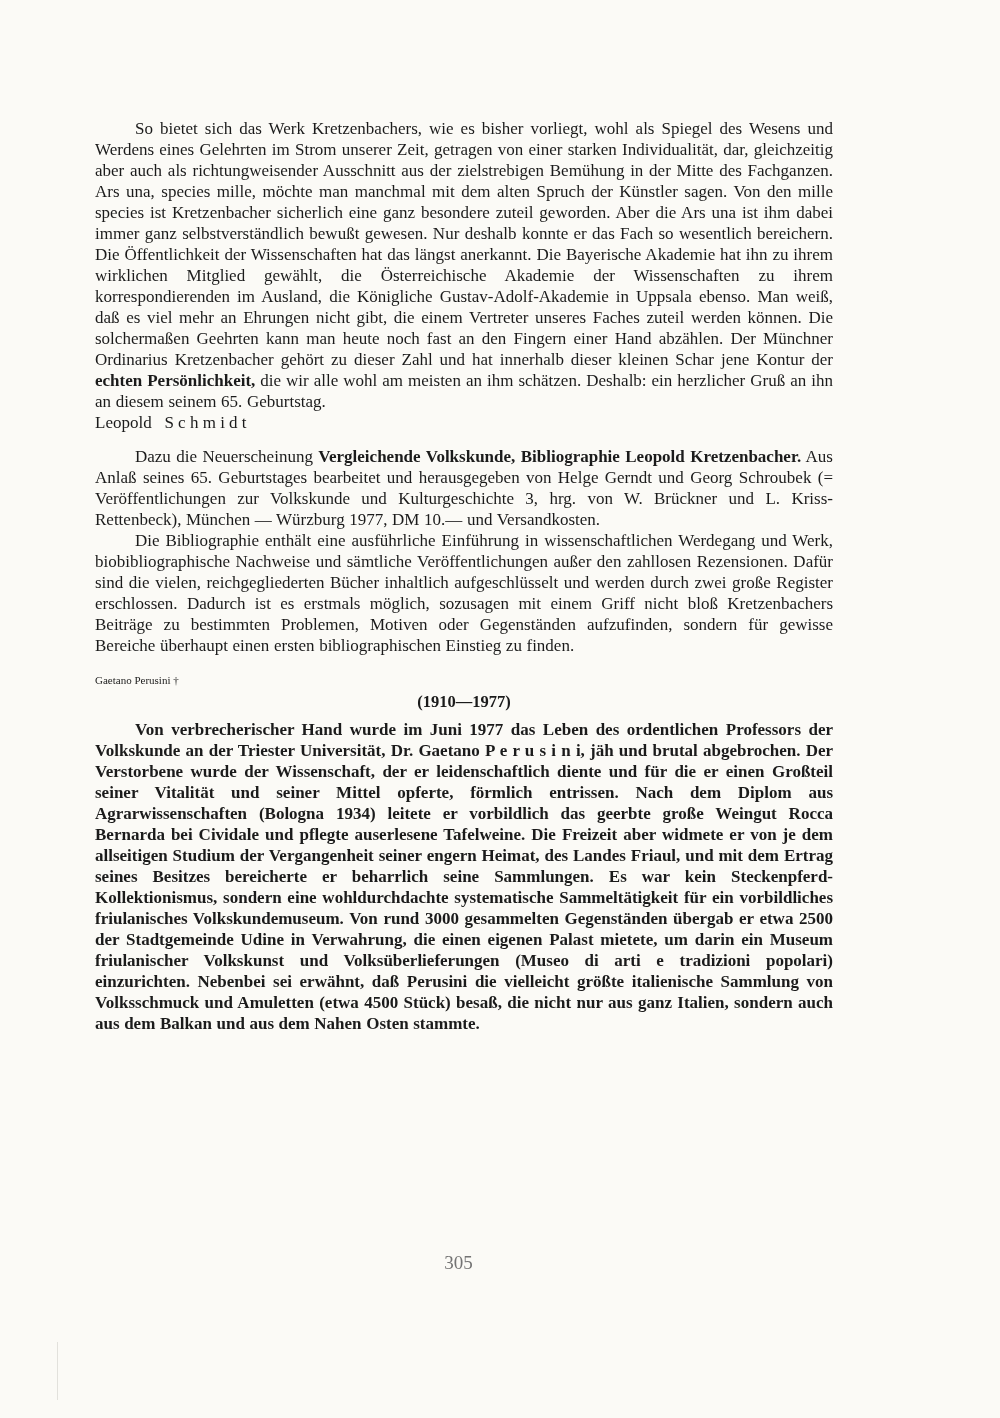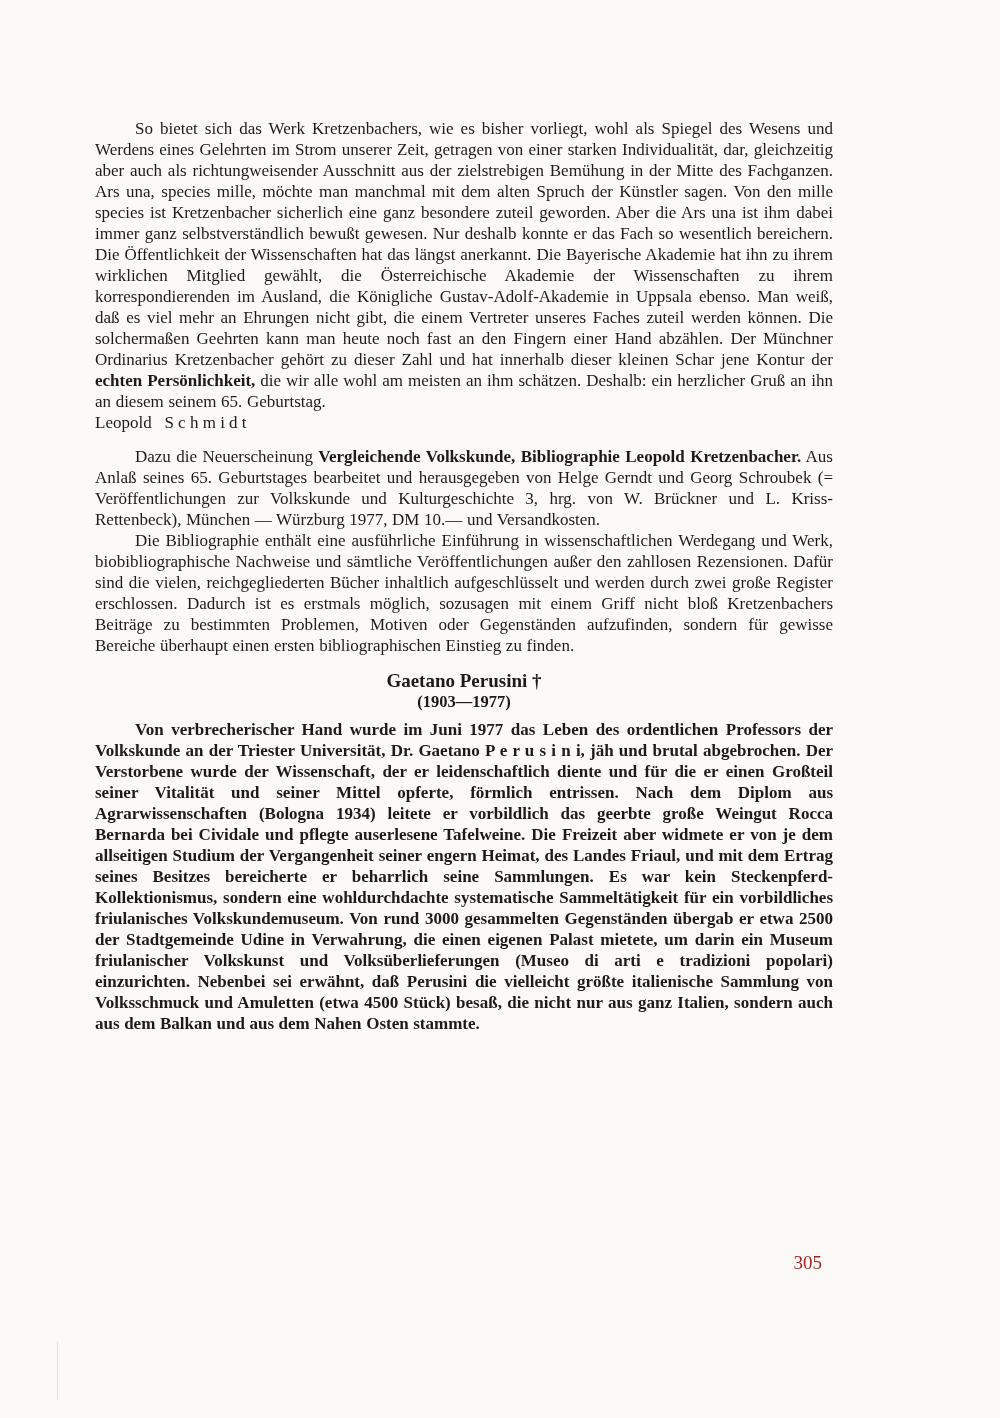--- a/index.html
+++ b/index.html
@@ -32,45 +32,44 @@
   .indent {
     text-indent: 40px;
   }
   .signature-line {
     margin: 0 0 13px 0;
     font-size: 17px;
     line-height: 21px;
   }
   .obit-title {
     margin: 14px 0 0 0;
-    font-size: 19px;
+    font-size: 11px;
     line-height: 21px;
-    font-weight: bold;
-    text-align: center;
+    font-weight: normal;
   }
   .obit-dates {
     margin: 0 0 7px 0;
     font-size: 16.5px;
     line-height: 21px;
     font-weight: bold;
     text-align: center;
   }
   .obit-para {
     margin-top: 0;
     font-weight: bold;
   }
   .page-number {
     position: absolute;
     left: 95px;
     top: 1252px;
     width: 727px;
-    text-align: right;
+    text-align: center;
     font-size: 19px;
     line-height: 22px;
-    color: #b91c1c;
+    color: #737373;
   }
   .scan-artifact {
     position: absolute;
     left: 57px;
     top: 1342px;
     width: 1px;
     height: 58px;
     background: #e2e1dc;
   }
   b.inline-bold {
@@ -87,21 +86,21 @@
     <p class="para indent"><span>So bietet sich das Werk Kretzenbachers, wie es bisher vorliegt, wohl als Spiegel des Wesens und Werdens eines Gelehrten im Strom unserer Zeit, getragen von einer starken Individualität, dar, gleichzeitig aber auch als richtungweisender Ausschnitt aus der zielstrebigen Bemühung in der Mitte des Fachganzen. Ars una, species mille, möchte man manchmal mit dem alten Spruch der Künstler sagen. Von den mille species ist Kretzenbacher sicherlich eine ganz besondere zuteil geworden. Aber die Ars una ist ihm dabei immer ganz selbstverständlich bewußt gewesen. Nur deshalb konnte er das Fach so wesentlich bereichern. Die Öffentlichkeit der Wissenschaften hat das längst anerkannt. Die Bayerische Akademie hat ihn zu ihrem wirklichen Mitglied gewählt, die Österreichische Akademie der Wissenschaften zu ihrem korrespondierenden im Ausland, die Königliche Gustav-Adolf-Akademie in Uppsala ebenso. Man weiß, daß es viel mehr an Ehrungen nicht gibt, die einem Vertreter unseres Faches zuteil werden können. Die solchermaßen Geehrten kann man heute noch fast an den Fingern einer Hand abzählen. Der Münchner Ordinarius Kretzenbacher gehört zu dieser Zahl und hat innerhalb dieser kleinen Schar jene Kontur der </span><b class="inline-bold">echten Persönlichkeit,</b><span> die wir alle wohl am meisten an ihm schätzen. Deshalb: ein herzlicher Gruß an ihn an diesem seinem 65. Geburtstag.</span></p>
 
     <p class="signature-line">Leopold  S c h m i d t</p>
 
     <p class="para indent"><span>Dazu die Neuerscheinung </span><b class="inline-bold">Vergleichende Volkskunde, Bibliographie Leopold Kretzenbacher.</b><span> Aus Anlaß seines 65. Geburtstages bearbeitet und herausgegeben von Helge Gerndt und Georg Schroubek (= Veröffentlichungen zur Volkskunde und Kulturgeschichte 3, hrg. von W. Brückner und L. Kriss-Rettenbeck), München — Würzburg 1977, DM 10.— und Versandkosten.</span></p>
 
     <p class="para indent">Die Bibliographie enthält eine ausführliche Einführung in wissenschaftlichen Werdegang und Werk, biobibliographische Nachweise und sämtliche Veröffentlichungen außer den zahllosen Rezensionen. Dafür sind die vielen, reichgegliederten Bücher inhaltlich aufgeschlüsselt und werden durch zwei große Register erschlossen. Dadurch ist es erstmals möglich, sozusagen mit einem Griff nicht bloß Kretzenbachers Beiträge zu bestimmten Problemen, Motiven oder Gegenständen aufzufinden, sondern für gewisse Bereiche überhaupt einen ersten bibliographischen Einstieg zu finden.</p>
 
     <h2 class="obit-title">Gaetano Perusini †</h2>
 
-    <h3 class="obit-dates">(1903—1977)</h3>
+    <h3 class="obit-dates">(1910—1977)</h3>
 
     <p class="para indent obit-para">Von verbrecherischer Hand wurde im Juni 1977 das Leben des ordentlichen Professors der Volkskunde an der Triester Universität, Dr. Gaetano P e r u s i n i, jäh und brutal abgebrochen. Der Verstorbene wurde der Wissenschaft, der er leidenschaftlich diente und für die er einen Großteil seiner Vitalität und seiner Mittel opferte, förmlich entrissen. Nach dem Diplom aus Agrarwissenschaften (Bologna 1934) leitete er vorbildlich das geerbte große Weingut Rocca Bernarda bei Cividale und pflegte auserlesene Tafelweine. Die Freizeit aber widmete er von je dem allseitigen Studium der Vergangenheit seiner engern Heimat, des Landes Friaul, und mit dem Ertrag seines Besitzes bereicherte er beharrlich seine Sammlungen. Es war kein Steckenpferd-Kollektionismus, sondern eine wohldurchdachte systematische Sammeltätigkeit für ein vorbildliches friulanisches Volkskundemuseum. Von rund 3000 gesammelten Gegenständen übergab er etwa 2500 der Stadtgemeinde Udine in Verwahrung, die einen eigenen Palast mietete, um darin ein Museum friulanischer Volkskunst und Volksüberlieferungen (Museo di arti e tradizioni popolari) einzurichten. Nebenbei sei erwähnt, daß Perusini die vielleicht größte italienische Sammlung von Volksschmuck und Amuletten (etwa 4500 Stück) besaß, die nicht nur aus ganz Italien, sondern auch aus dem Balkan und aus dem Nahen Osten stammte.</p>
 
   </div>
 
   <div class="page-number">305</div>
 
   <div class="scan-artifact"></div>
 
 </div>

